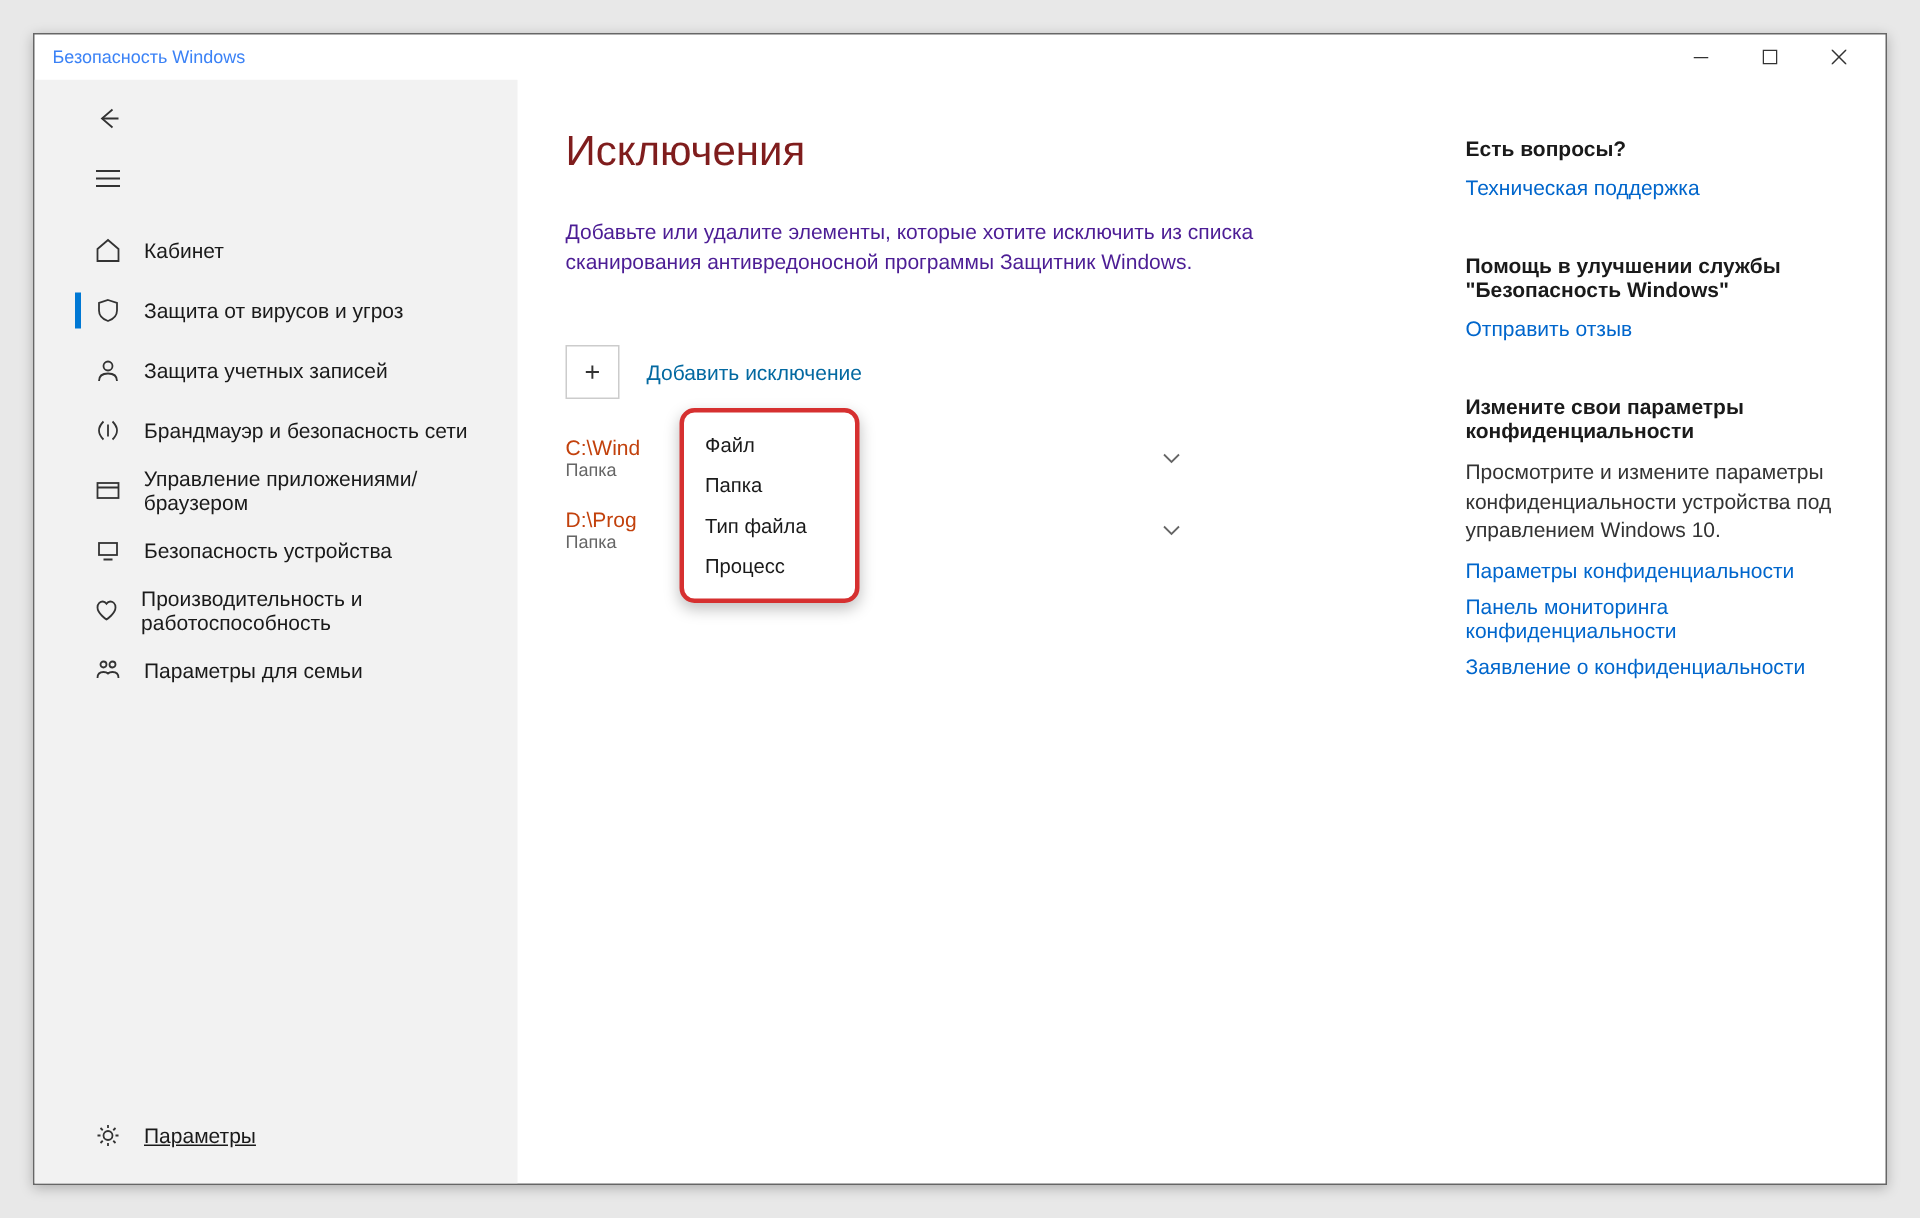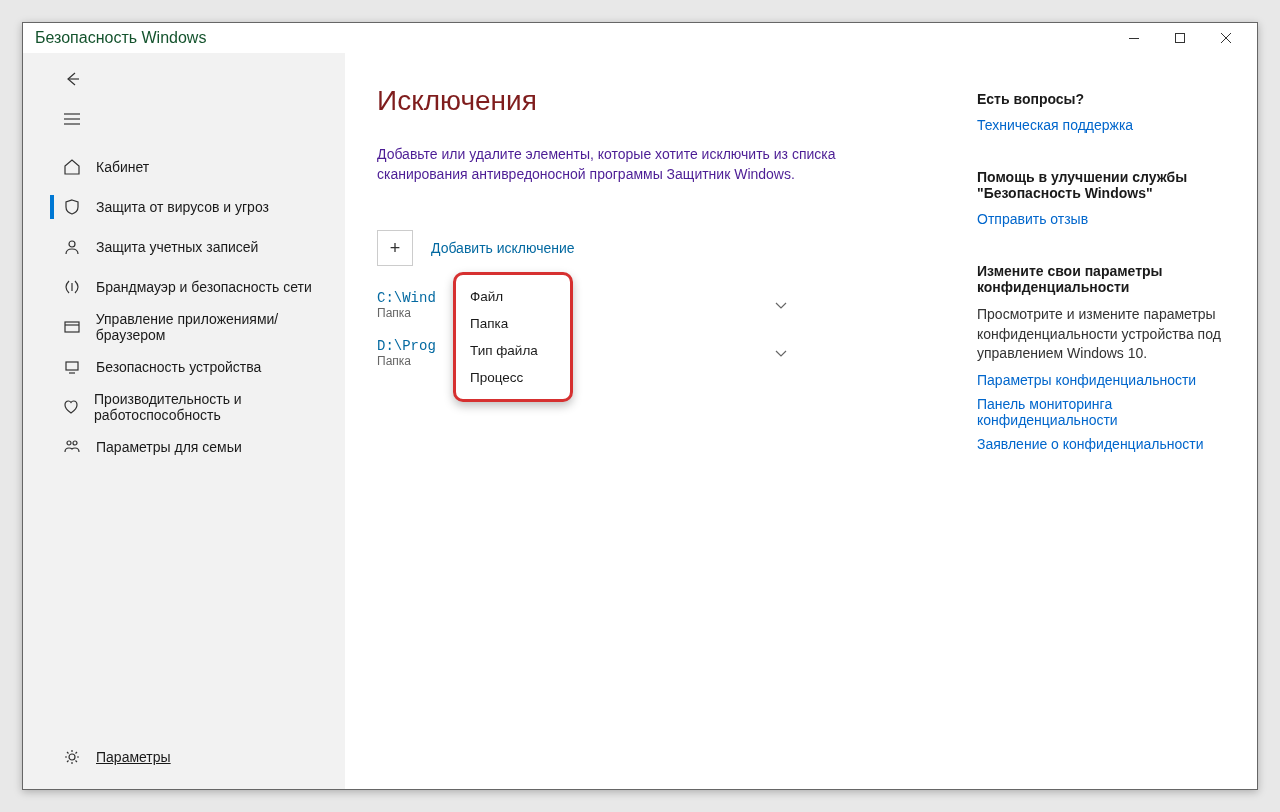--- a/index.html
+++ b/index.html
@@ -20,22 +20,22 @@
   border: 1px solid #666;
   box-shadow: 0 2px 8px rgba(0,0,0,0.25);
   display: flex;
   flex-direction: column;
 }
 .titlebar {
   height: 30px;
   display: flex;
   align-items: center;
   padding: 0 8px;
-  font-size: 16px;
-  color: #14532d;
+  font-size: 12px;
+  color: #3b82f6;
 }
 .titlebar .title { flex: 0 0 auto; padding-left: 4px;}
 .titlebar .spacer { flex: 1; }
 .win-controls { display: flex; }
 .win-btn {
   width: 46px; height: 30px;
   display: flex; align-items: center; justify-content: center;
   font-size: 10px; color: #333;
 }
 .win-btn svg { stroke: #333; }
@@ -105,21 +105,21 @@
   margin-right: 18px;
   font-size: 18px; color: #333;
 }
 .add-btn .label { font-size: 14px; color: #0369a1; }
 .exclusion {
   display: flex; align-items: center;
   justify-content: space-between;
   width: 410px;
   padding: 6px 0 12px 0;
 }
-.exclusion .info .path { font-size: 14px; color: #0369a1; font-family: Liberation Mono, monospace; }
+.exclusion .info .path { font-size: 14px; color: #c2410c; }
 .exclusion .info .type { font-size: 12px; color: #666; }
 .chevron {
   color: #666;
 }
 .dropdown-menu {
   position: absolute;
   top: 249px; left: 430px;
   width: 120px;
   background: #fff;
   border: 3px solid #d63030;

